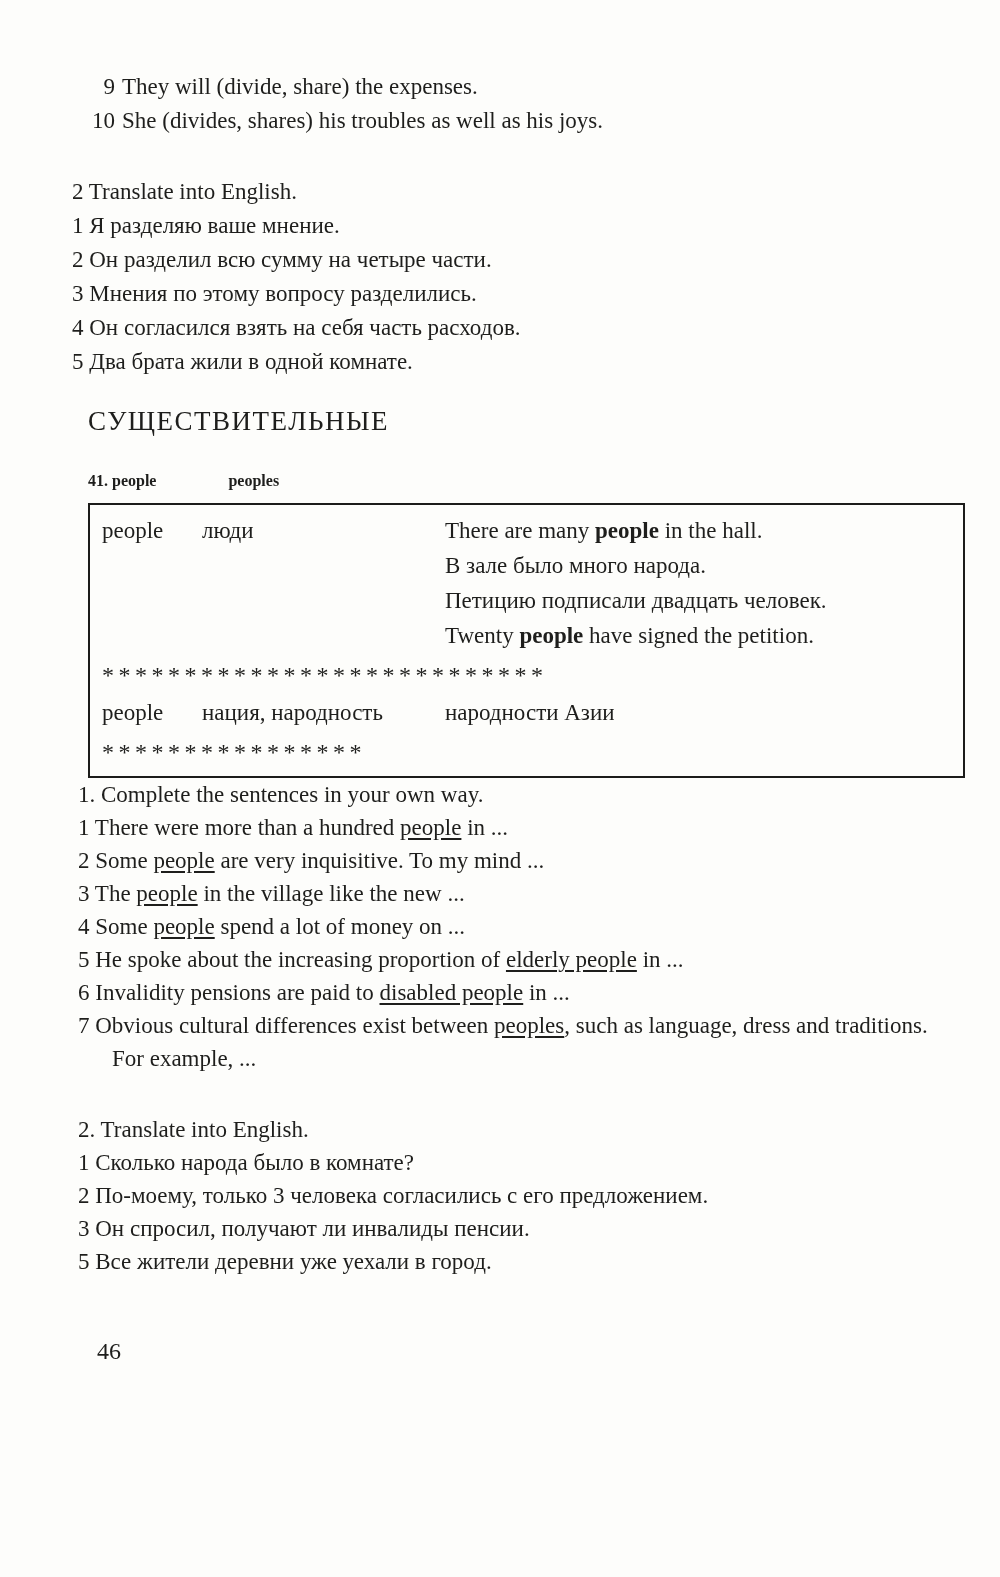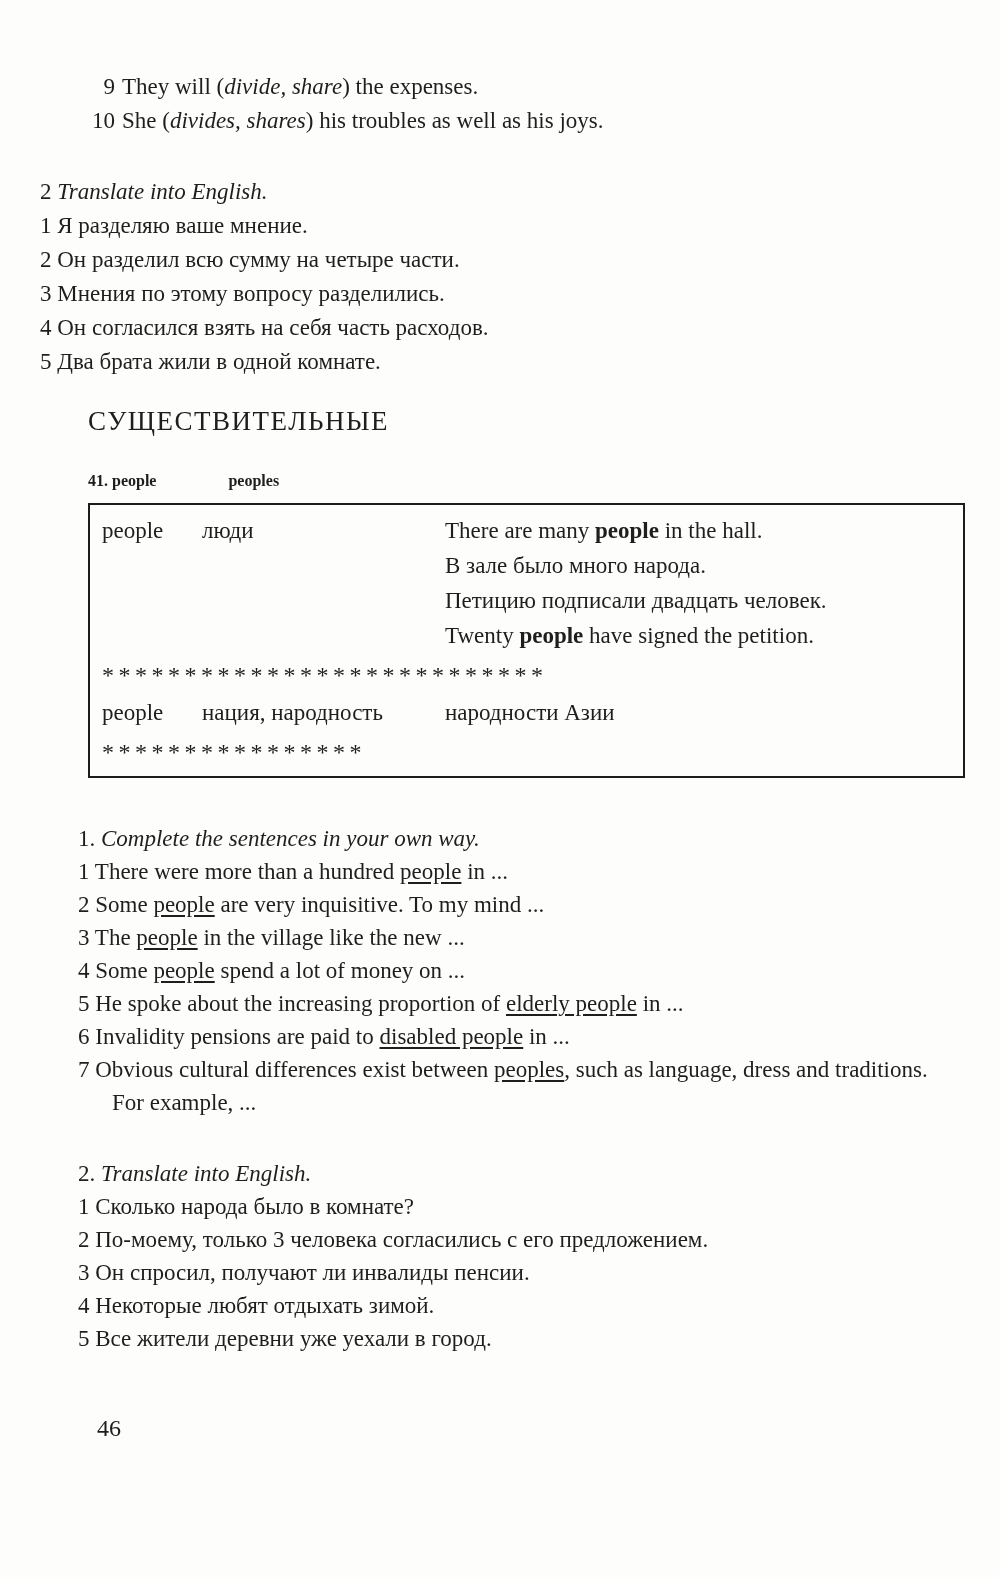--- a/index.html
+++ b/index.html
@@ -8,30 +8,30 @@
     width:1000px;height:1577px;
     margin:0 auto;
     background:#fdfdfb;
     color:#1e1e1c;
     font-family:"Liberation Serif","DejaVu Serif",serif;
     font-size:23px;
     overflow:hidden;
     box-sizing:border-box;
   }
   .b{font-weight:bold;}
-  .i{font-style:italic;}
+  .i{}
   .u{text-decoration:underline;text-underline-offset:3px;}
 
   
   .top-ex{padding-top:70px;margin-left:70px;}
   .top-line{display:flex;line-height:34px;}
   .top-line .num{display:inline-block;width:45px;text-align:right;margin-right:7px;flex:0 0 45px;}
 
   
-  .translate1{margin:37px 0 0 40px;}
+  .translate1{margin:37px 0 0 72px;}
   .translate1 .hline,.translate1 .tline{line-height:34px;}
 
   .section-title{
     margin:24px 0 0 88px;
     font-size:27px;
     letter-spacing:1.5px;
     line-height:36px;
     font-weight:normal;
   }
 
@@ -58,21 +58,21 @@
   }
   .nb{
     margin:6px 0 2px 0;
     line-height:38px;
     text-align:justify;
     text-align-last:justify;
   }
 
   
   .exercise{margin-left:78px;width:880px;}
-  .ex1{margin-top:44px;}
+  .ex1{}
   .ex2{margin-top:38px;}
   .ex-heading{line-height:33px;}
   .ex-item{line-height:33px;padding-left:34px;text-indent:-34px;}
 
   .pagenum{margin:58px 0 0 97px;font-size:24px;line-height:30px;}
 </style>
 </head>
 <body>
 
 <div class="page">
@@ -140,19 +140,18 @@
     <div class="ex-item"><span>5 He spoke about the increasing proportion of </span><span class="u">elderly people</span><span> in ...</span></div>
     <div class="ex-item"><span>6 Invalidity pensions are paid to </span><span class="u">disabled people</span><span> in ...</span></div>
     <div class="ex-item"><span>7 Obvious cultural differences exist between </span><span class="u">peoples</span><span>, such as language, dress and traditions. For example, ...</span></div>
   </div>
 
   <div class="exercise ex2">
     <div class="ex-heading"><span>2. </span><span class="i">Translate into English.</span></div>
     <div class="ex-item">1 Сколько народа было в комнате?</div>
     <div class="ex-item">2 По-моему, только 3 человека согласились с его предложением.</div>
     <div class="ex-item">3 Он спросил, получают ли инвалиды пенсии.</div>
-    <div class="ex-item">4 Некоторые любят отдыхать зимой.</div>
     <div class="ex-item">5 Все жители деревни уже уехали в город.</div>
   </div>
 
   <div class="pagenum">46</div>
 
 </div>
 
 </body></html>

